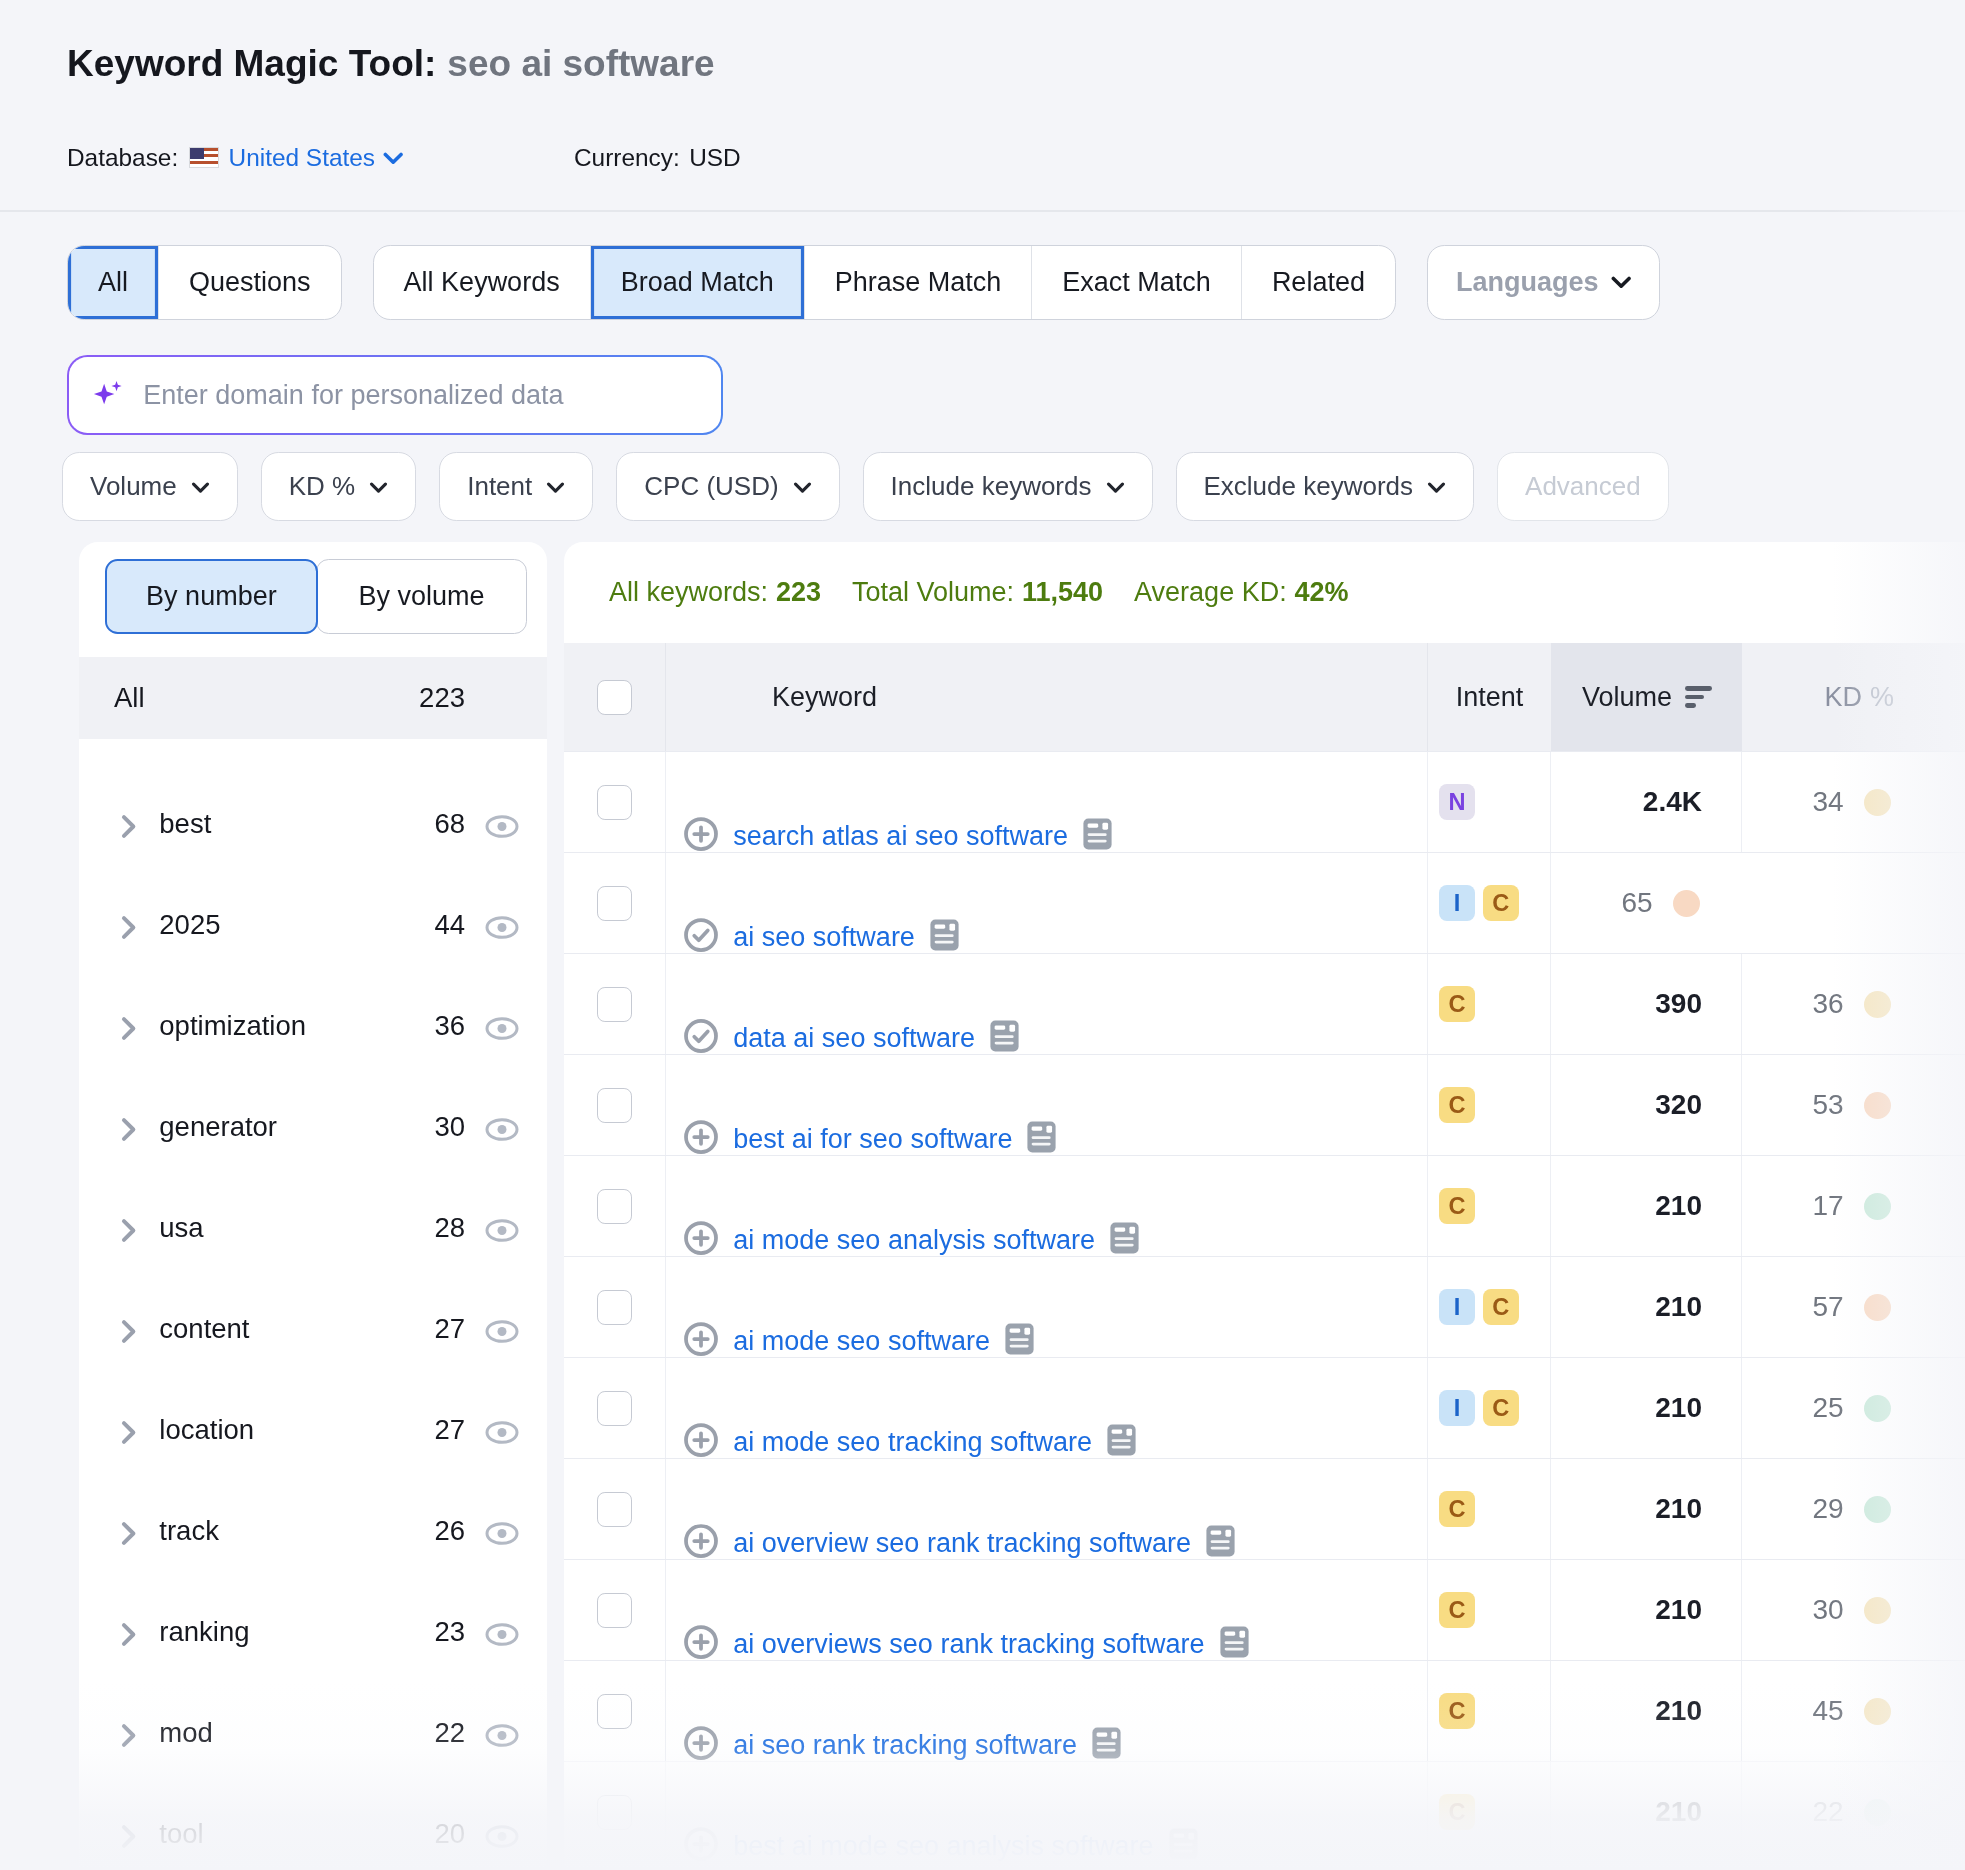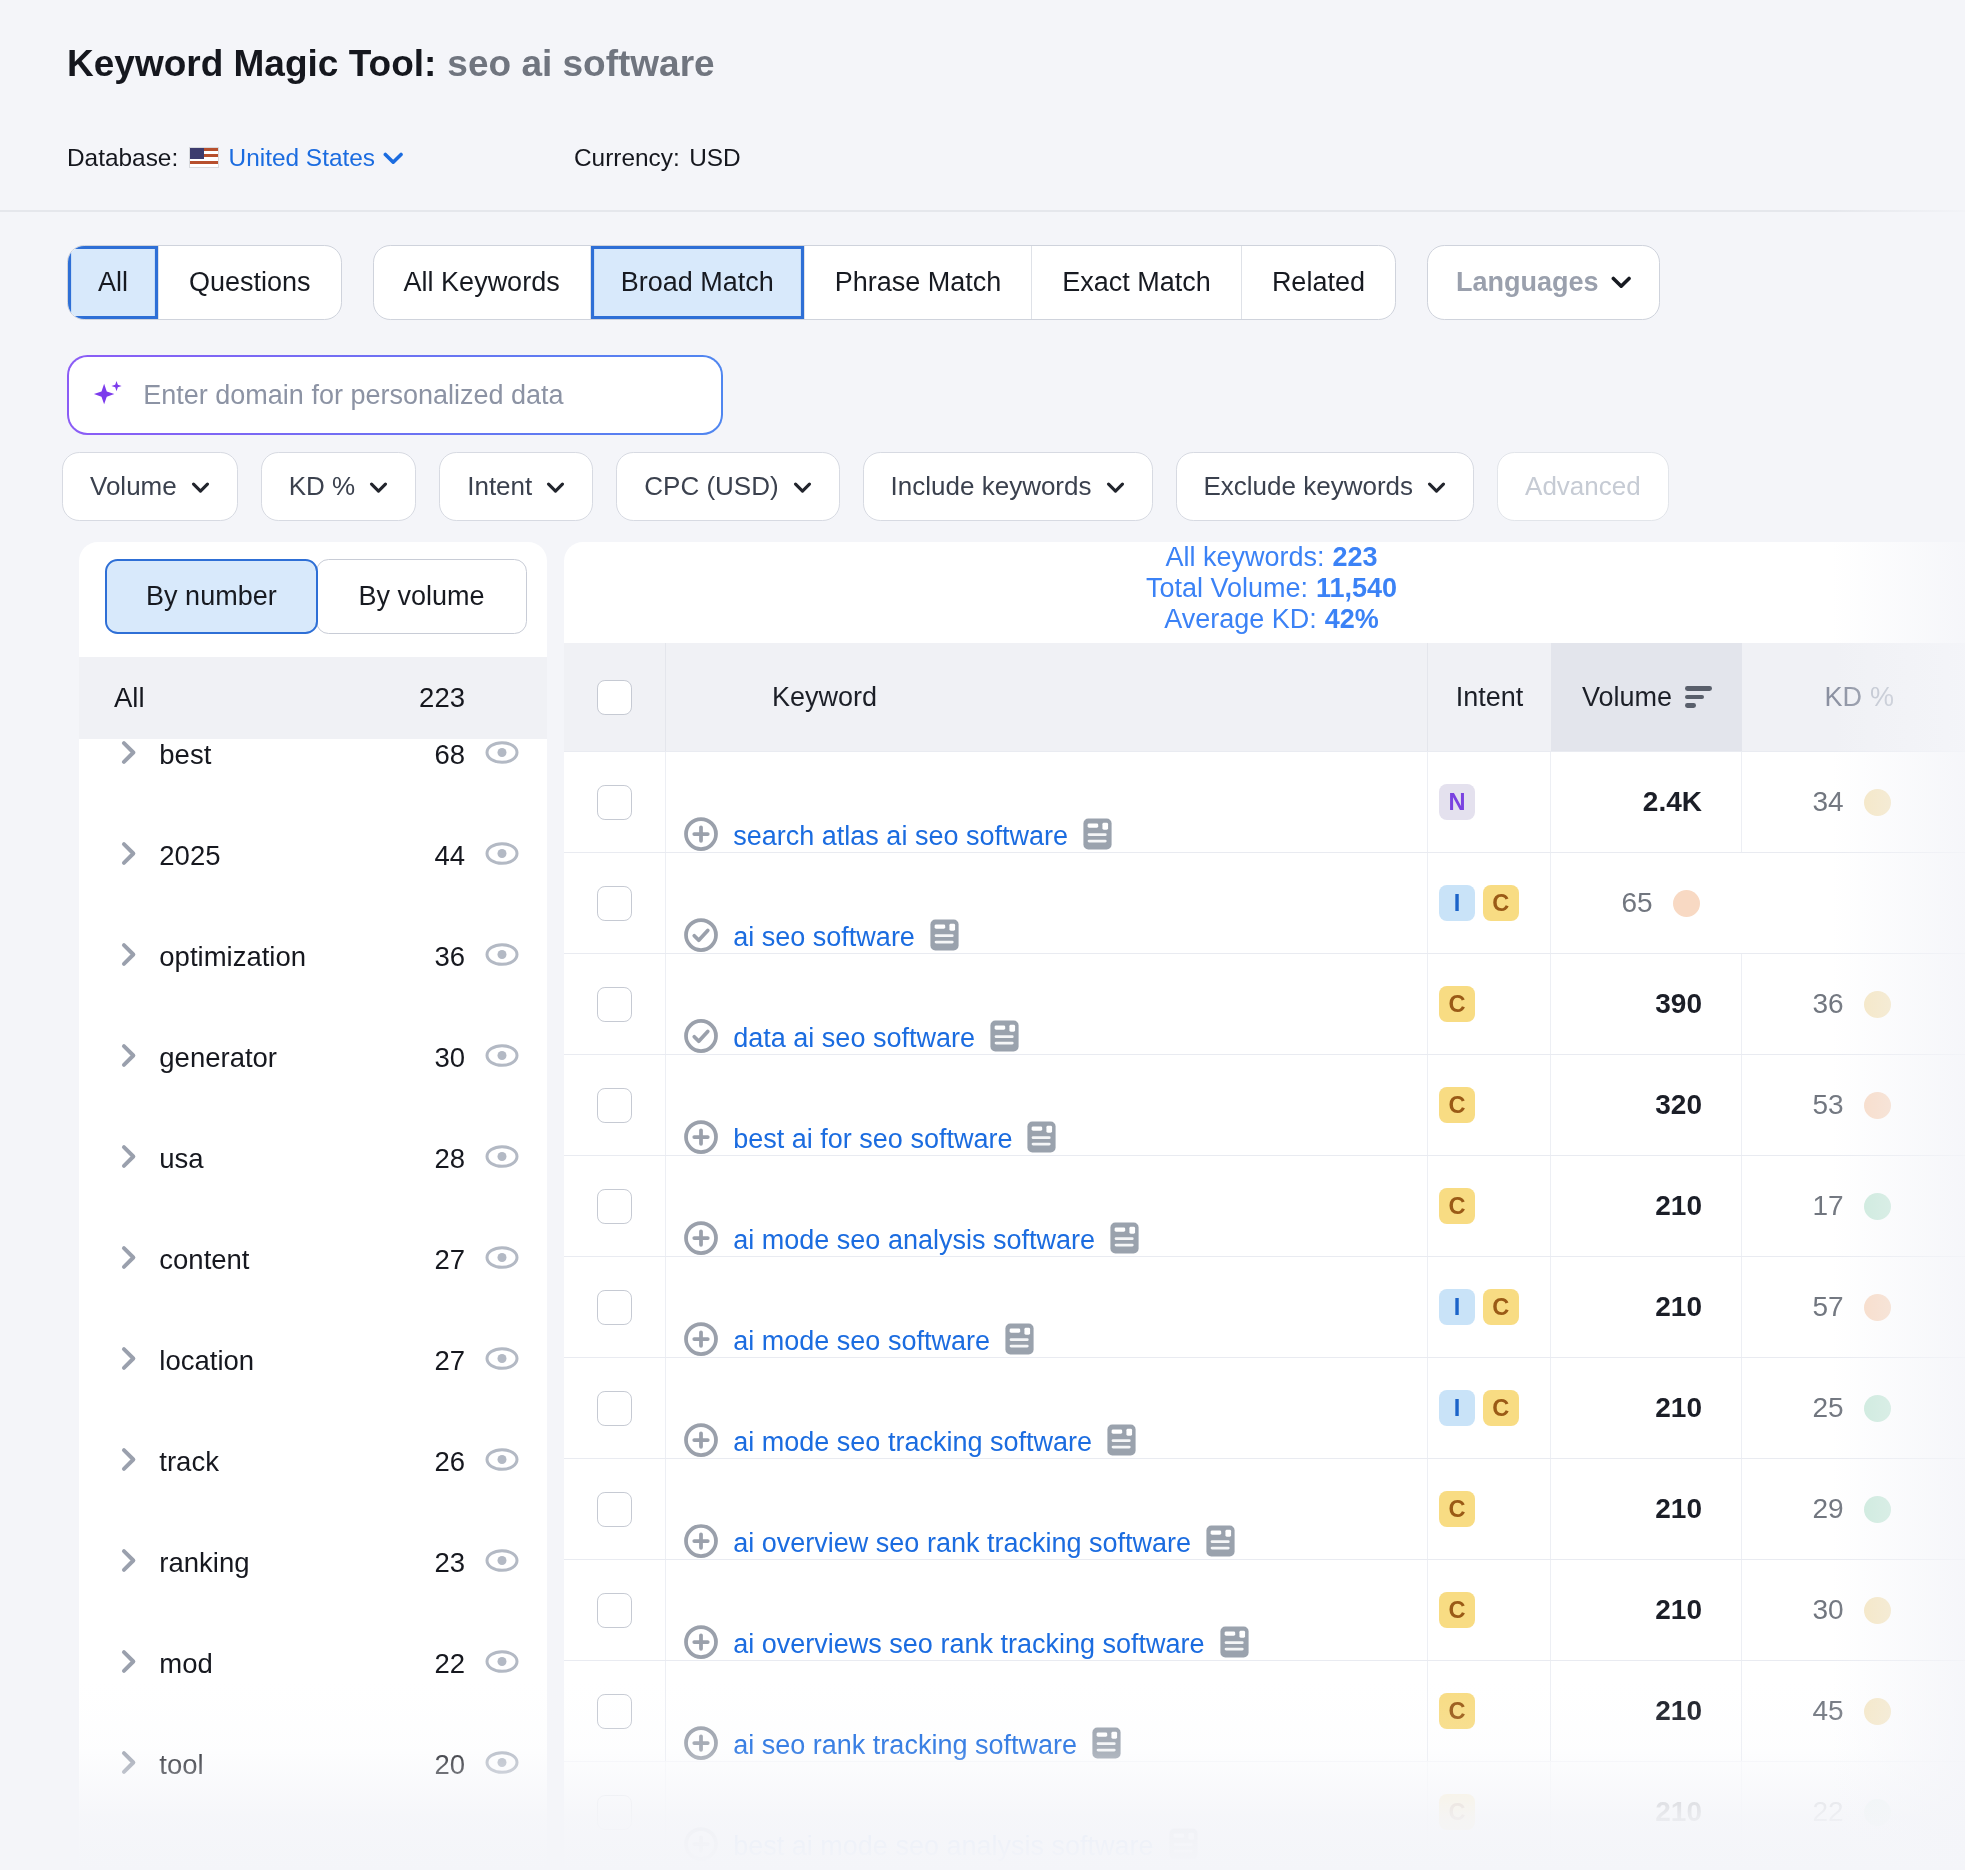--- a/index.html
+++ b/index.html
@@ -52,28 +52,28 @@
   .tablecard { left:564px; top:542px; width:1401px; height:1328px; border-radius:19px 0 0 0; }
 
   
   .s-toggle { position:absolute; left:26px; top:17.3px; width:422px; height:75px; display:flex; }
   .s-toggle-btn { flex:1; display:flex; align-items:center; justify-content:center; font-size:27px; color:#171a21; background:#fff; border:1.6px solid #c8ccd6; border-radius:12.6px; cursor:pointer; }
   .s-toggle-btn.selected { background:#d8e9fb; border:2.4px solid #2e6fd6; z-index:2; }
   .s-toggle-btn + .s-toggle-btn { margin-left:-1.6px; z-index:1; }
   .s-all { position:absolute; left:0; top:115px; width:468px; height:82px; background:#f0f1f5; display:flex; align-items:center; padding:0 35px; font-size:27.5px; color:#15171e; }
   .s-all .cnt { margin-left:auto; margin-right:47px; }
   .s-items { position:absolute; left:0; top:197px; width:468px; }
-  .s-item { height:101px; display:flex; align-items:flex-start; padding:0 27px 0 41px; cursor:pointer; }
+  .s-item { height:101px; display:flex; align-items:flex-end; padding:0 27px 0 41px; cursor:pointer; }
   .s-item .chev { color:#9aa0ad; display:flex; margin-right:22px; }
   .s-item .lab { font-size:27.5px; color:#16181f; }
   .s-item .cnt { margin-left:auto; font-size:27.5px; color:#16181f; text-align:right; }
   .s-item .eye { margin-left:19px; display:flex; }
 
   
-  .t-stats { height:101px; display:flex; align-items:center; padding-left:45px; font-size:27px; color:#3b82f6; white-space:nowrap;flex-direction:column; }
+  .t-stats { height:101px; display:flex; align-items:center; padding-left:45px; font-size:27px; color:#4d7c0f; white-space:nowrap; }
   .t-stats b { margin-left:7.9px; font-weight:700; }
   .t-stats .grp { margin-right:31px; display:flex; align-items:baseline; }
   .cols { display:flex; }
   .col-check { width:102px; flex:none; }
   .col-kw    { width:762px; flex:none; }
   .col-int   { width:123px; flex:none; }
   .col-vol   { width:191px; flex:none; }
   .col-kd    { width:223px; flex:none; }
   .thead { height:108px; background:#f0f1f5; font-size:27px; color:#1c1f27; }
   .thead .cols, .thead .colcell { height:100%; }

